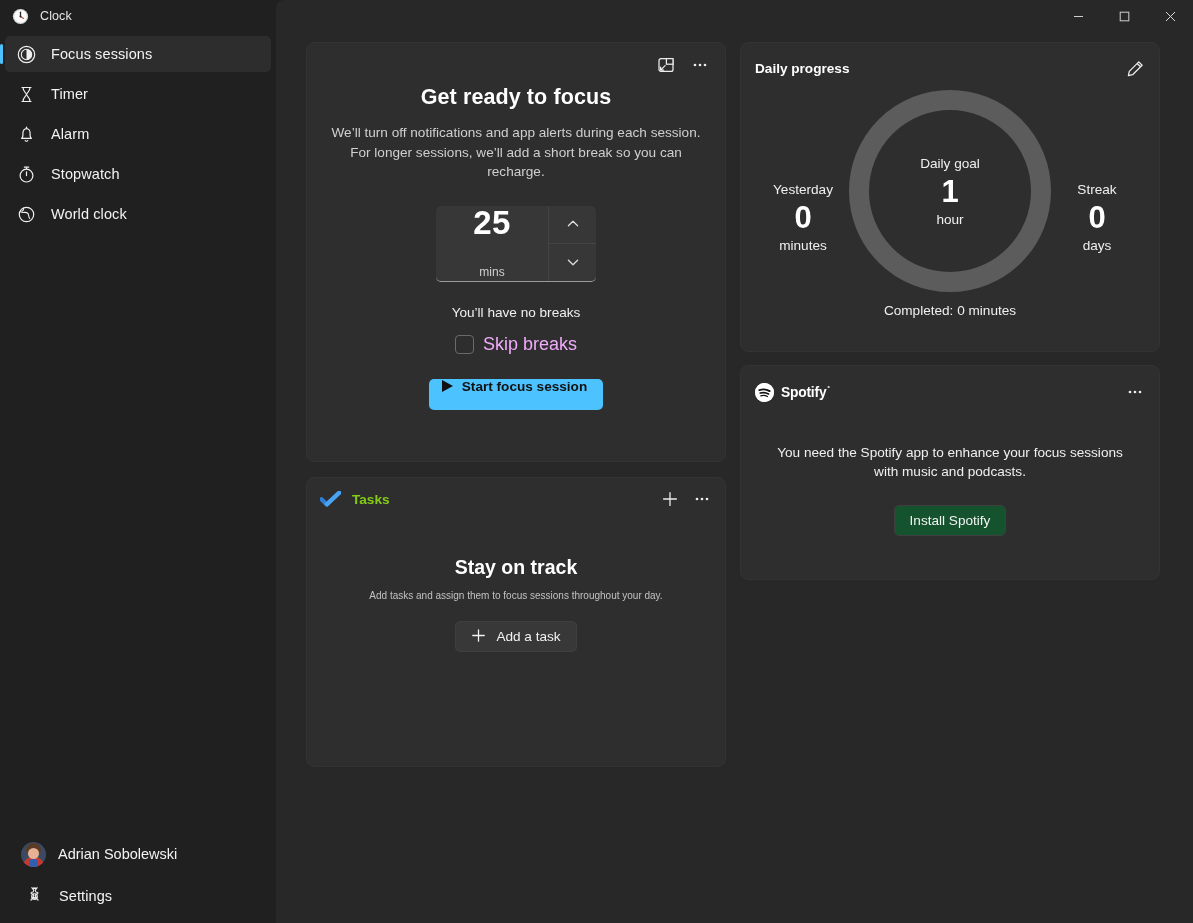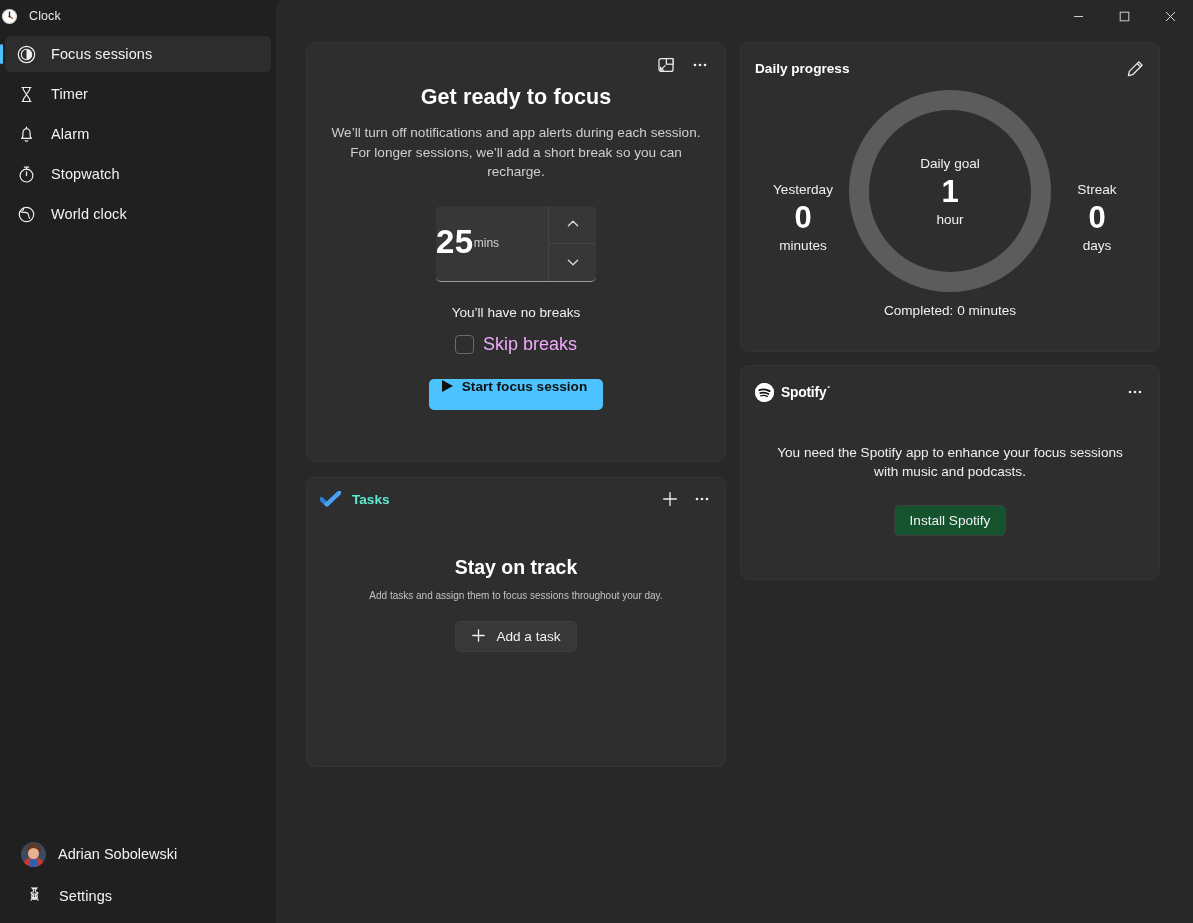--- a/index.html
+++ b/index.html
@@ -10,21 +10,21 @@
     overflow: hidden;
     -webkit-font-smoothing: antialiased;
   }
   .app { position: relative; width: 1193px; height: 923px; display: flex; background: #202020; }
 
   
   .titlebar {
     position: absolute; top: 0; left: 0; width: 1193px; height: 32px;
     display: flex; align-items: center; z-index: 20;
   }
-  .tb-left { display: flex; align-items: center; gap: 11px; padding-left: 1px; width: 276px; height: 32px; }
+  .tb-left { display: flex; align-items: center; gap: 11px; padding-left: 12px; width: 276px; height: 32px; }
   .app-icon { width: 17px; height: 17px; position: relative; }
   .app-title { font-size: 12.5px; color: #e6e6e6; letter-spacing: .1px; }
   .tb-spacer { flex: 1; height: 32px; }
   .tb-buttons { display: flex; height: 32px; }
   .tb-btn {
     width: 46px; height: 32px; display: flex; align-items: center; justify-content: center;
     color: #cfcfcf;
   }
   .tb-btn svg { display: block; }
 
@@ -74,21 +74,21 @@
   #focus-card { left: 30px; top: 10px; width: 420px; height: 420px; }
   .card-tools { position: absolute; right: 10px; top: 8px; display: flex; gap: 4px; }
   .tool-btn { width: 30px; height: 28px; display: flex; align-items: center; justify-content: center; color: #ededed; border-radius: 4px; }
   .focus-title { text-align: center; font-size: 21.5px; font-weight: bold; color: #ffffff; margin-top: 42px; letter-spacing: .1px; }
   .focus-desc { text-align: center; font-size: 13.6px; color: #cfcfcf; line-height: 19.5px; margin: 13px 24px 0 24px; }
   .spin-wrap { display: flex; justify-content: center; margin-top: 24px; }
   .spinner {
     width: 160px; height: 76px; display: flex; background: #373737;
     border-radius: 5px; overflow: hidden; border-bottom: 1.5px solid #9a9a9a;
   }
-  .spin-val { width: 112px; display: flex; flex-direction: row; align-items: center; justify-content: flex-start; padding-bottom: 2px; }
+  .spin-val { width: 112px; display: flex; flex-direction: column; align-items: center; justify-content: space-between; padding-bottom: 2px; }
   .spin-num { font-size: 33px; font-weight: bold; color: #ffffff; line-height: 34px; letter-spacing: .5px; }
   .spin-unit { font-size: 12px; color: #cfcfcf; margin-top: 2px; }
   .spin-btns { width: 48px; display: flex; flex-direction: column; border-left: 1px solid #444444; }
   .spin-btn { flex: 1; display: flex; align-items: center; justify-content: center; color: #dcdcdc; }
   .spin-btn + .spin-btn { border-top: 1px solid #444444; }
   .breaks-text { text-align: center; font-size: 13.6px; color: #f0f0f0; margin-top: 23px; }
   .skip-row { display: flex; align-items: center; justify-content: center; gap: 9px; margin-top: 14px; }
   .cbox { width: 19px; height: 19px; border: 1.3px solid #6a6a6a; border-radius: 4px; background: transparent; }
   .skip-label { font-size: 18px; color: #f0abfc; }
   .start-wrap { display: flex; justify-content: center; margin-top: 24px; }
@@ -96,21 +96,21 @@
     background: #4cc2ff; color: #111111; height: 31px; border-radius: 5px;
     display: flex; align-items: center; gap: 9px; padding: 0 16px 16px 13px;
     font-size: 13.6px; font-weight: bold; border: none;
   }
   .play-tri { width: 0; height: 0; border-left: 11px solid #111111; border-top: 6.5px solid transparent; border-bottom: 6.5px solid transparent; }
 
   
   #tasks-card { left: 30px; top: 445px; width: 420px; height: 290px; }
   .tasks-head { height: 42px; display: flex; align-items: center; padding: 0 8px 0 13px; }
   .todo-check { width: 21px; height: 16px; flex: none; margin-right: 11px; }
-  .tasks-label { font-size: 13.6px; font-weight: bold; color: #5eead4; }
+  .tasks-label { font-size: 13.6px; font-weight: bold; color: #84cc16; }
   .tasks-head-tools { margin-left: auto; display: flex; gap: 2px; }
   .tasks-empty { text-align: center; margin-top: 36px; }
   .tasks-h2 { font-size: 19.5px; font-weight: bold; color: #ffffff; }
   .tasks-sub { font-size: 10px; color: #c2c2c2; line-height: 18px; margin: 8px 28px 0 28px; }
   .addtask-wrap { display: flex; justify-content: center; margin-top: 16px; }
   .addtask-btn {
     background: #383838; border: 1px solid #3f3f3f; border-radius: 5px; height: 31px;
     display: flex; align-items: center; gap: 10px; padding: 0 15px;
     color: #f2f2f2; font-size: 13.6px;
   }

